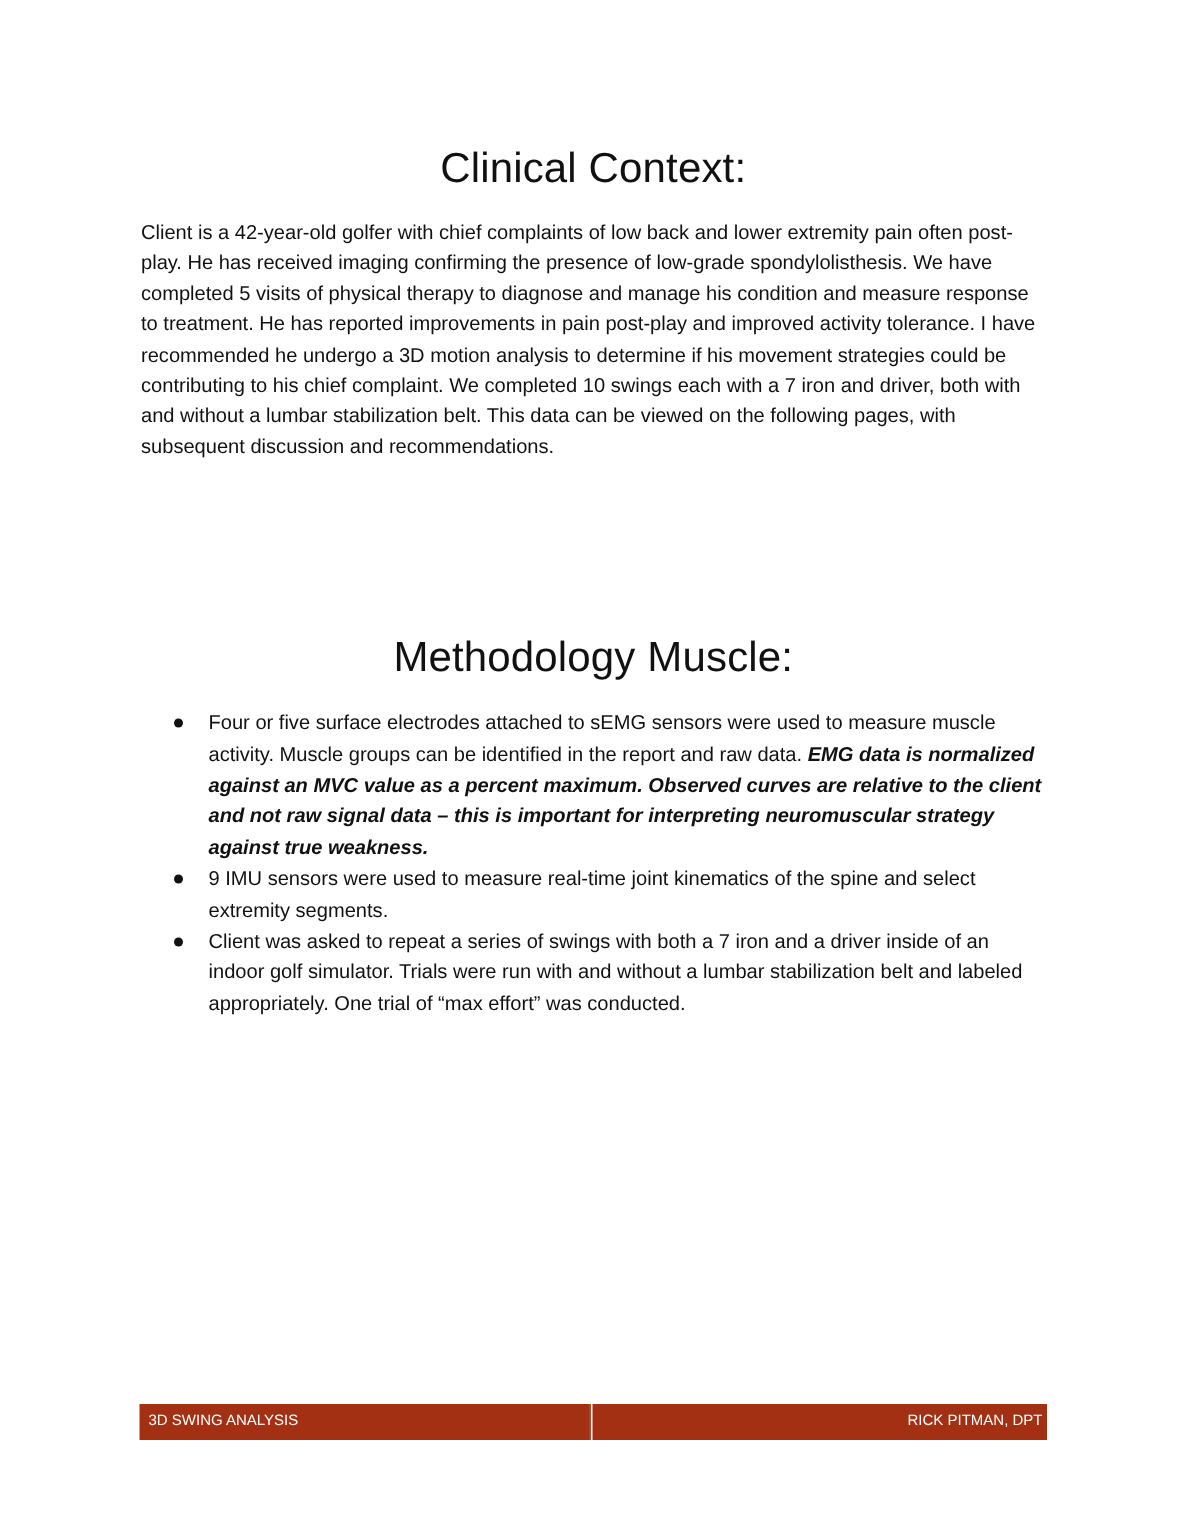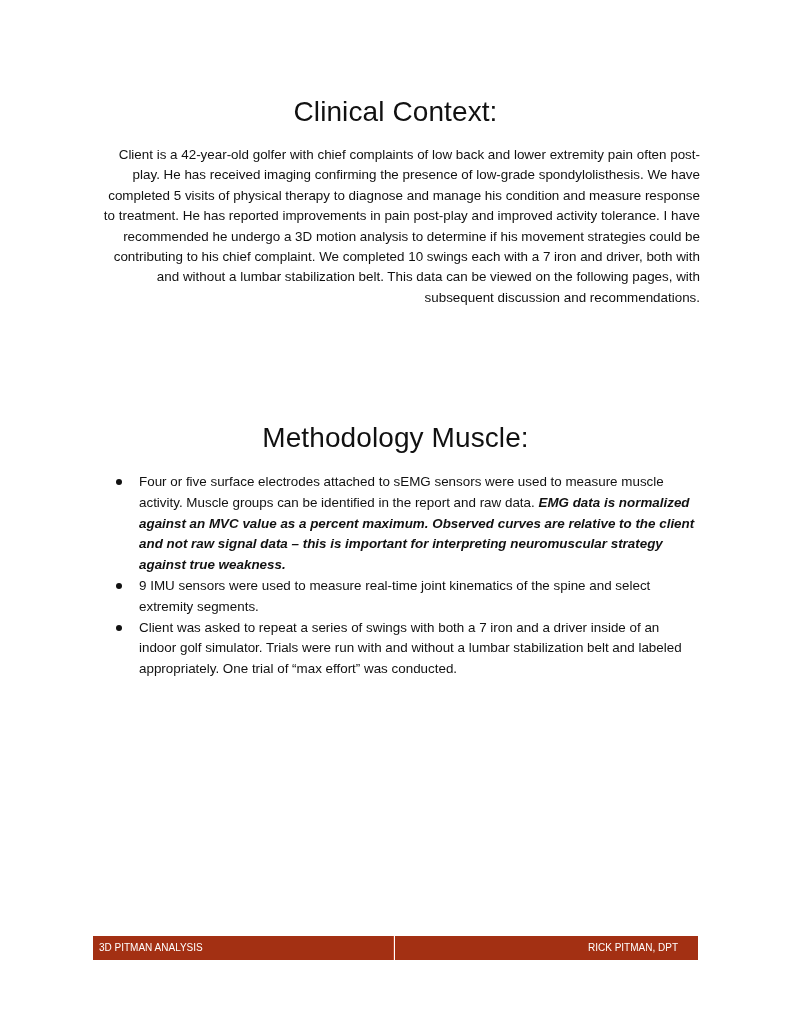--- a/index.html
+++ b/index.html
@@ -35,21 +35,20 @@
     #h-method { top: 422px; }
 
     .para {
       position: absolute;
       left: 94px;
       width: 606px;
       font-size: 13.4px;
       line-height: 20.4px;
       margin: 0;
       color: #111;
-      text-align: right;
     }
     #clinical-para { top: 145px; }
 
     .bullets {
       position: absolute;
       left: 94px;
       top: 472px;
       width: 606px;
       margin: 0;
       padding: 0;
@@ -95,21 +94,21 @@
     }
     .footer-left {
       width: 301px;
       padding-left: 6px;
       border-right: 1px solid #c24a2c;
     }
     .footer-right {
       flex: 1;
       margin-left: 1px;
       text-align: right;
-      padding-right: 20px;
+      padding-right: 3px;
     }
   </style>
 </head>
 <body>
 
 <div class="page">
 
   <h1 id="h-clinical" class="heading">Clinical Context:</h1>
 
   <p id="clinical-para" class="para">Client is a 42-year-old golfer with chief complaints of low back and lower extremity pain often post-play. He has received imaging confirming the presence of low-grade spondylolisthesis. We have completed 5 visits of physical therapy to diagnose and manage his condition and measure response to treatment. He has reported improvements in pain post-play and improved activity tolerance. I have recommended he undergo a 3D motion analysis to determine if his movement strategies could be contributing to his chief complaint. We completed 10 swings each with a 7 iron and driver, both with and without a lumbar stabilization belt. This data can be viewed on the following pages, with subsequent discussion and recommendations.</p>
@@ -125,17 +124,17 @@
       <span class="dot"></span>
       <span>9 IMU sensors were used to measure real-time joint kinematics of the spine and select extremity segments.</span>
     </li>
     <li>
       <span class="dot"></span>
       <span>Client was asked to repeat a series of swings with both a 7 iron and a driver inside of an indoor golf simulator. Trials were run with and without a lumbar stabilization belt and labeled appropriately. One trial of “max effort” was conducted.</span>
     </li>
   </ul>
 
   <div class="footer">
-    <div class="footer-cell footer-left" style="background: rgb(163, 48, 19);">3D PITMAN ANALYSIS</div>
+    <div class="footer-cell footer-left" style="background: rgb(163, 48, 19);">3D SWING ANALYSIS</div>
     <div class="footer-cell footer-right" style="background: rgb(163, 48, 19);">RICK PITMAN, DPT</div>
   </div>
 
 </div>
 
 </body></html>

